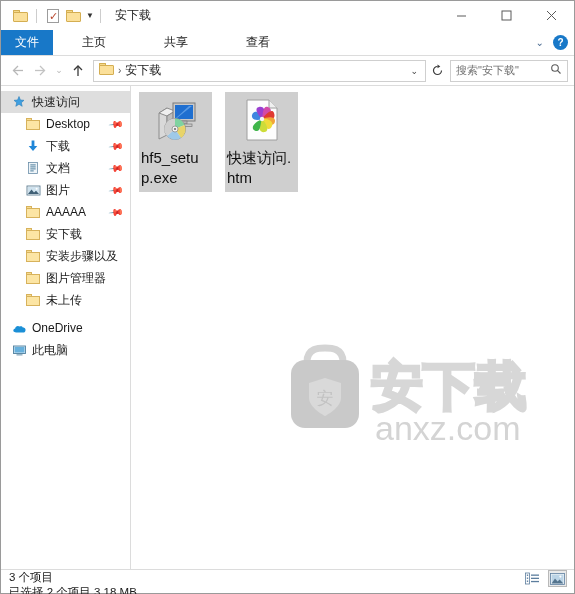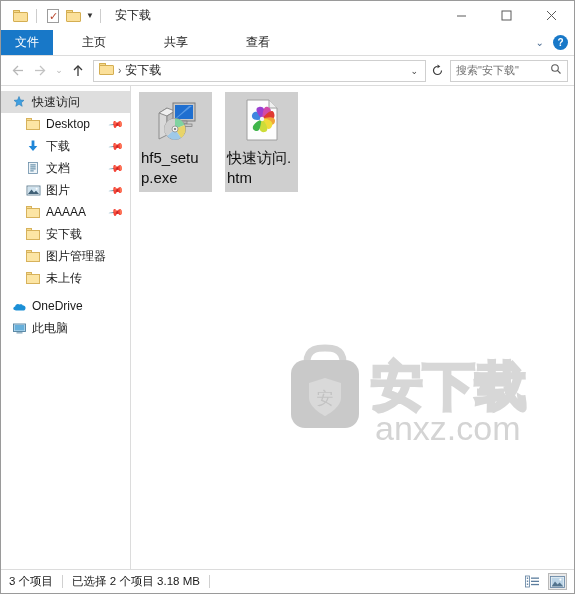--- a/index.html
+++ b/index.html
@@ -381,25 +381,26 @@
     z-index: 1;
     pointer-events: none;
   }
 
   
   .statusbar {
     height: 24px;
     min-height: 24px;
     border-top: 1px solid #dcdcdc;
     display: flex;
-    align-items: center;
+    align-items: flex-start;
     padding: 0 8px;
     box-sizing: border-box;
     background: #fff;
     position: relative;
+    flex-direction: column;
   }
   .st-text {
     font-size: 11.5px;
     color: #1a1a1a;
     white-space: nowrap;
   }
   .st-sep {
     width: 1px;
     height: 13px;
     background: #d0d0d0;
@@ -592,20 +593,26 @@
         <span class="pin">📌</span>
       </div>
 
       <div class="nav-item indent">
         <span class="nav-ico">
             <span class="sfolder"></span>
           </span>
         <span class="nav-label">安下载</span>
       </div>
 
+      <div class="nav-item indent">
+        <span class="nav-ico">
+            <span class="sfolder"></span>
+          </span>
+        <span class="nav-label">安装步骤以及</span>
+      </div>
 
       <div class="nav-item indent">
         <span class="nav-ico">
             <span class="sfolder"></span>
           </span>
         <span class="nav-label">图片管理器</span>
       </div>
 
       <div class="nav-item indent">
         <span class="nav-ico">

